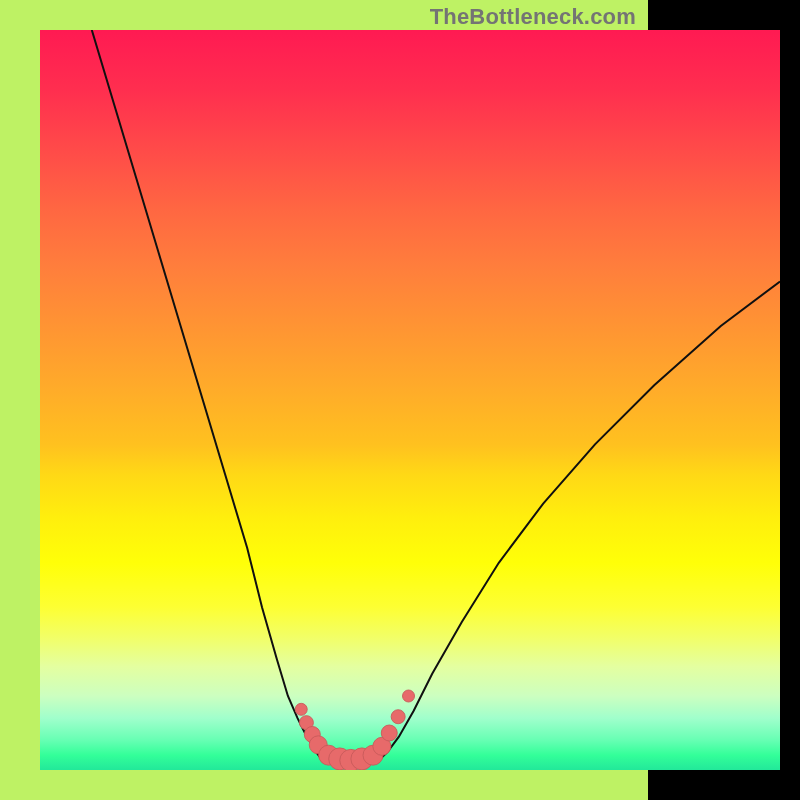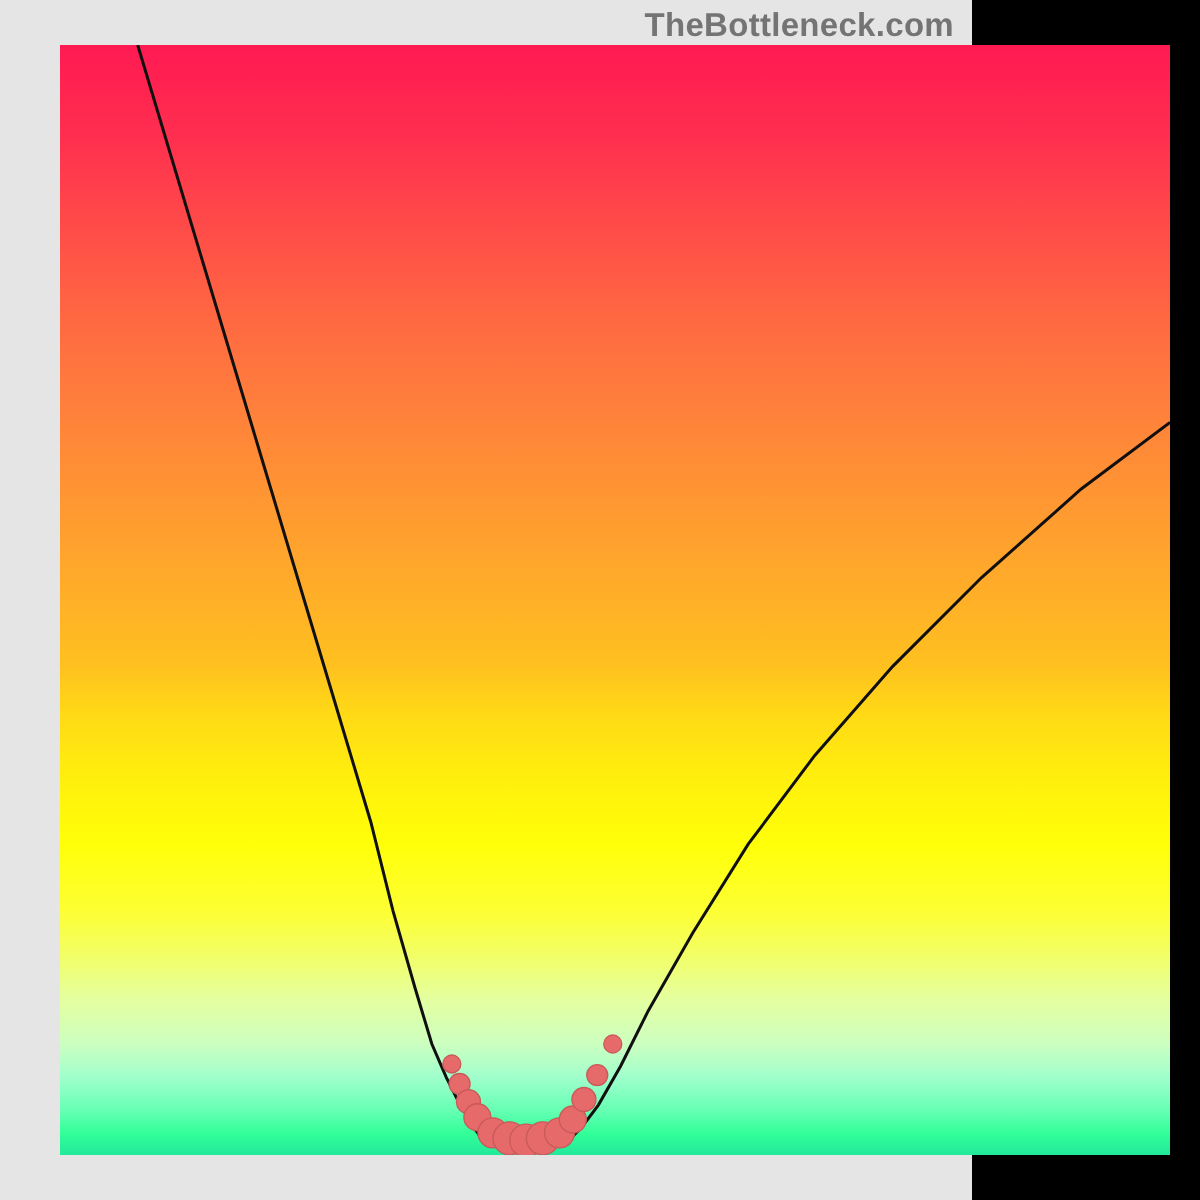--- a/index.html
+++ b/index.html
@@ -9,21 +9,21 @@
     height: 800px;
     background: #000;
     overflow: hidden;
   }
   .frame {
     position: absolute;
     left: 0;
     top: 0;
     width: 648px;
     height: 800px;
-    background: #e5e5e5;
+    background: #bef264;
   }
   .plot-area {
     position: absolute;
     left: 40px;
     top: 30px;
     width: 740px;
     height: 740px;
     background: linear-gradient(to bottom,
       #ff1a52 0%,
       #ff2e4f 8%,

